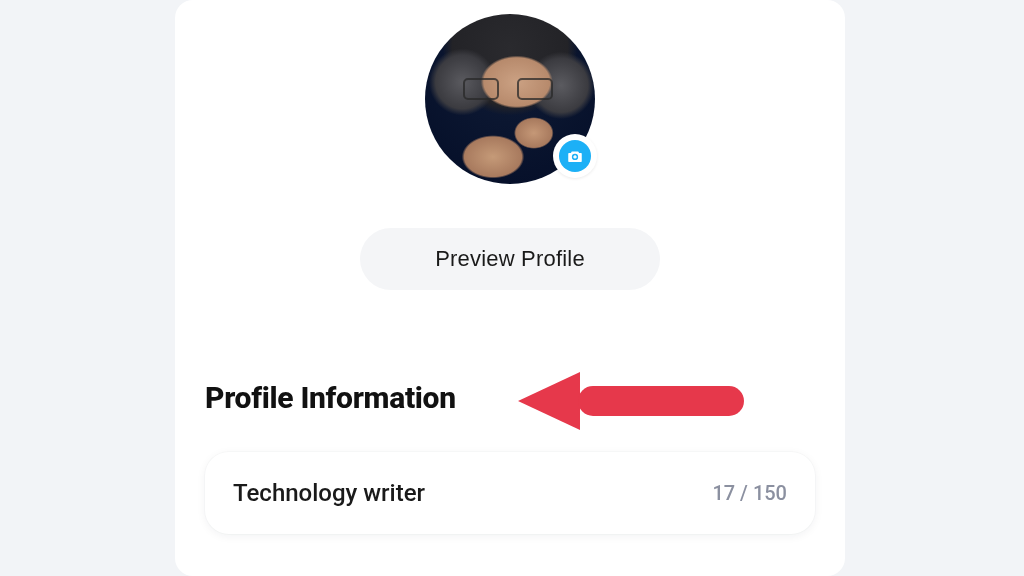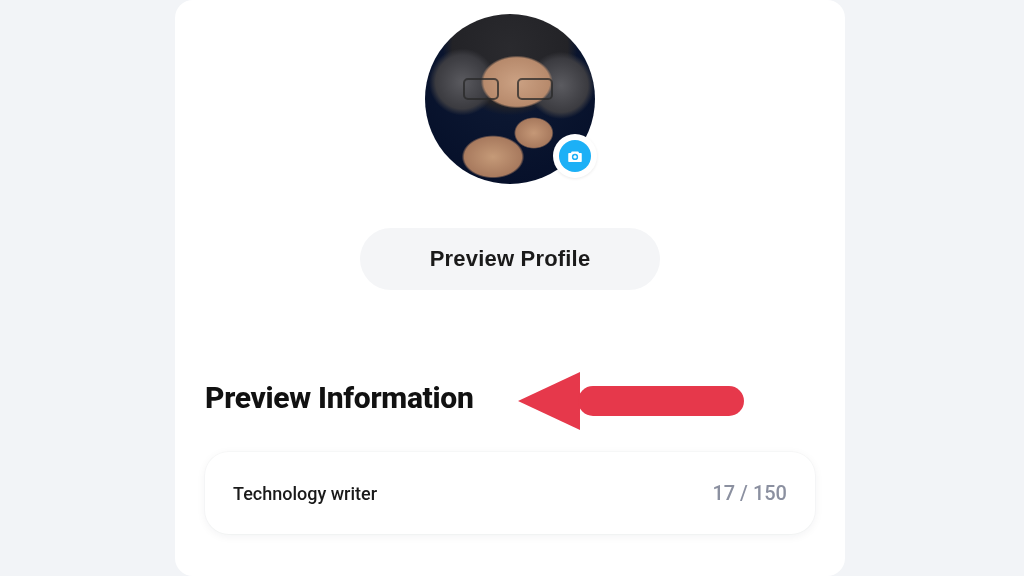--- a/index.html
+++ b/index.html
@@ -92,21 +92,21 @@
       position: absolute;
       left: 50%;
       top: 228px;
       transform: translateX(-50%);
       width: 300px;
       height: 62px;
       background: #f4f5f7;
       border: none;
       border-radius: 32px;
       font-size: 22px;
-      font-weight: 700;
+      font-weight: 400;
       color: #1a1a1a;
       cursor: pointer;
       letter-spacing: 0.2px;
     }
     .section-heading {
       position: absolute;
       left: 30px;
       top: 380px;
       font-size: 30px;
       font-weight: 800;
@@ -121,21 +121,21 @@
       height: 82px;
       background: #ffffff;
       border-radius: 24px;
       box-shadow: 0 2px 10px rgba(18, 26, 44, 0.06), 0 0 0 1px rgba(18,26,44,0.02);
       display: flex;
       align-items: center;
       padding: 0 28px;
       cursor: text;
     }
     .bio-text {
-      font-size: 18px;
+      font-size: 24px;
       font-weight: 500;
       color: #1a1a1a;
       flex: 1;
     }
     .bio-counter {
       font-size: 20px;
       font-weight: 500;
       color: #8b90a0;
       margin-left: 12px;
     }
@@ -162,21 +162,21 @@
           <circle cx="12" cy="13.2" r="4.2" fill="#1cb0f6"></circle>
           <rect x="11" y="10.6" width="2" height="5.2" rx="1" fill="#ffffff"></rect>
           <rect x="9.4" y="12.2" width="5.2" height="2" rx="1" fill="#ffffff"></rect>
         </svg>
       </div>
     </div>
   </div>
 
   <button class="preview-btn">Preview Profile</button>
 
-  <h2 class="section-heading">Preview Information</h2>
+  <h2 class="section-heading">Profile Information</h2>
 
   <div class="bio-field">
     <span class="bio-text">Technology writer</span>
     <span class="bio-counter">17 / 150</span>
   </div>
 
 </div>
 
 <svg class="arrow" width="230" height="66">
   <defs></defs>

